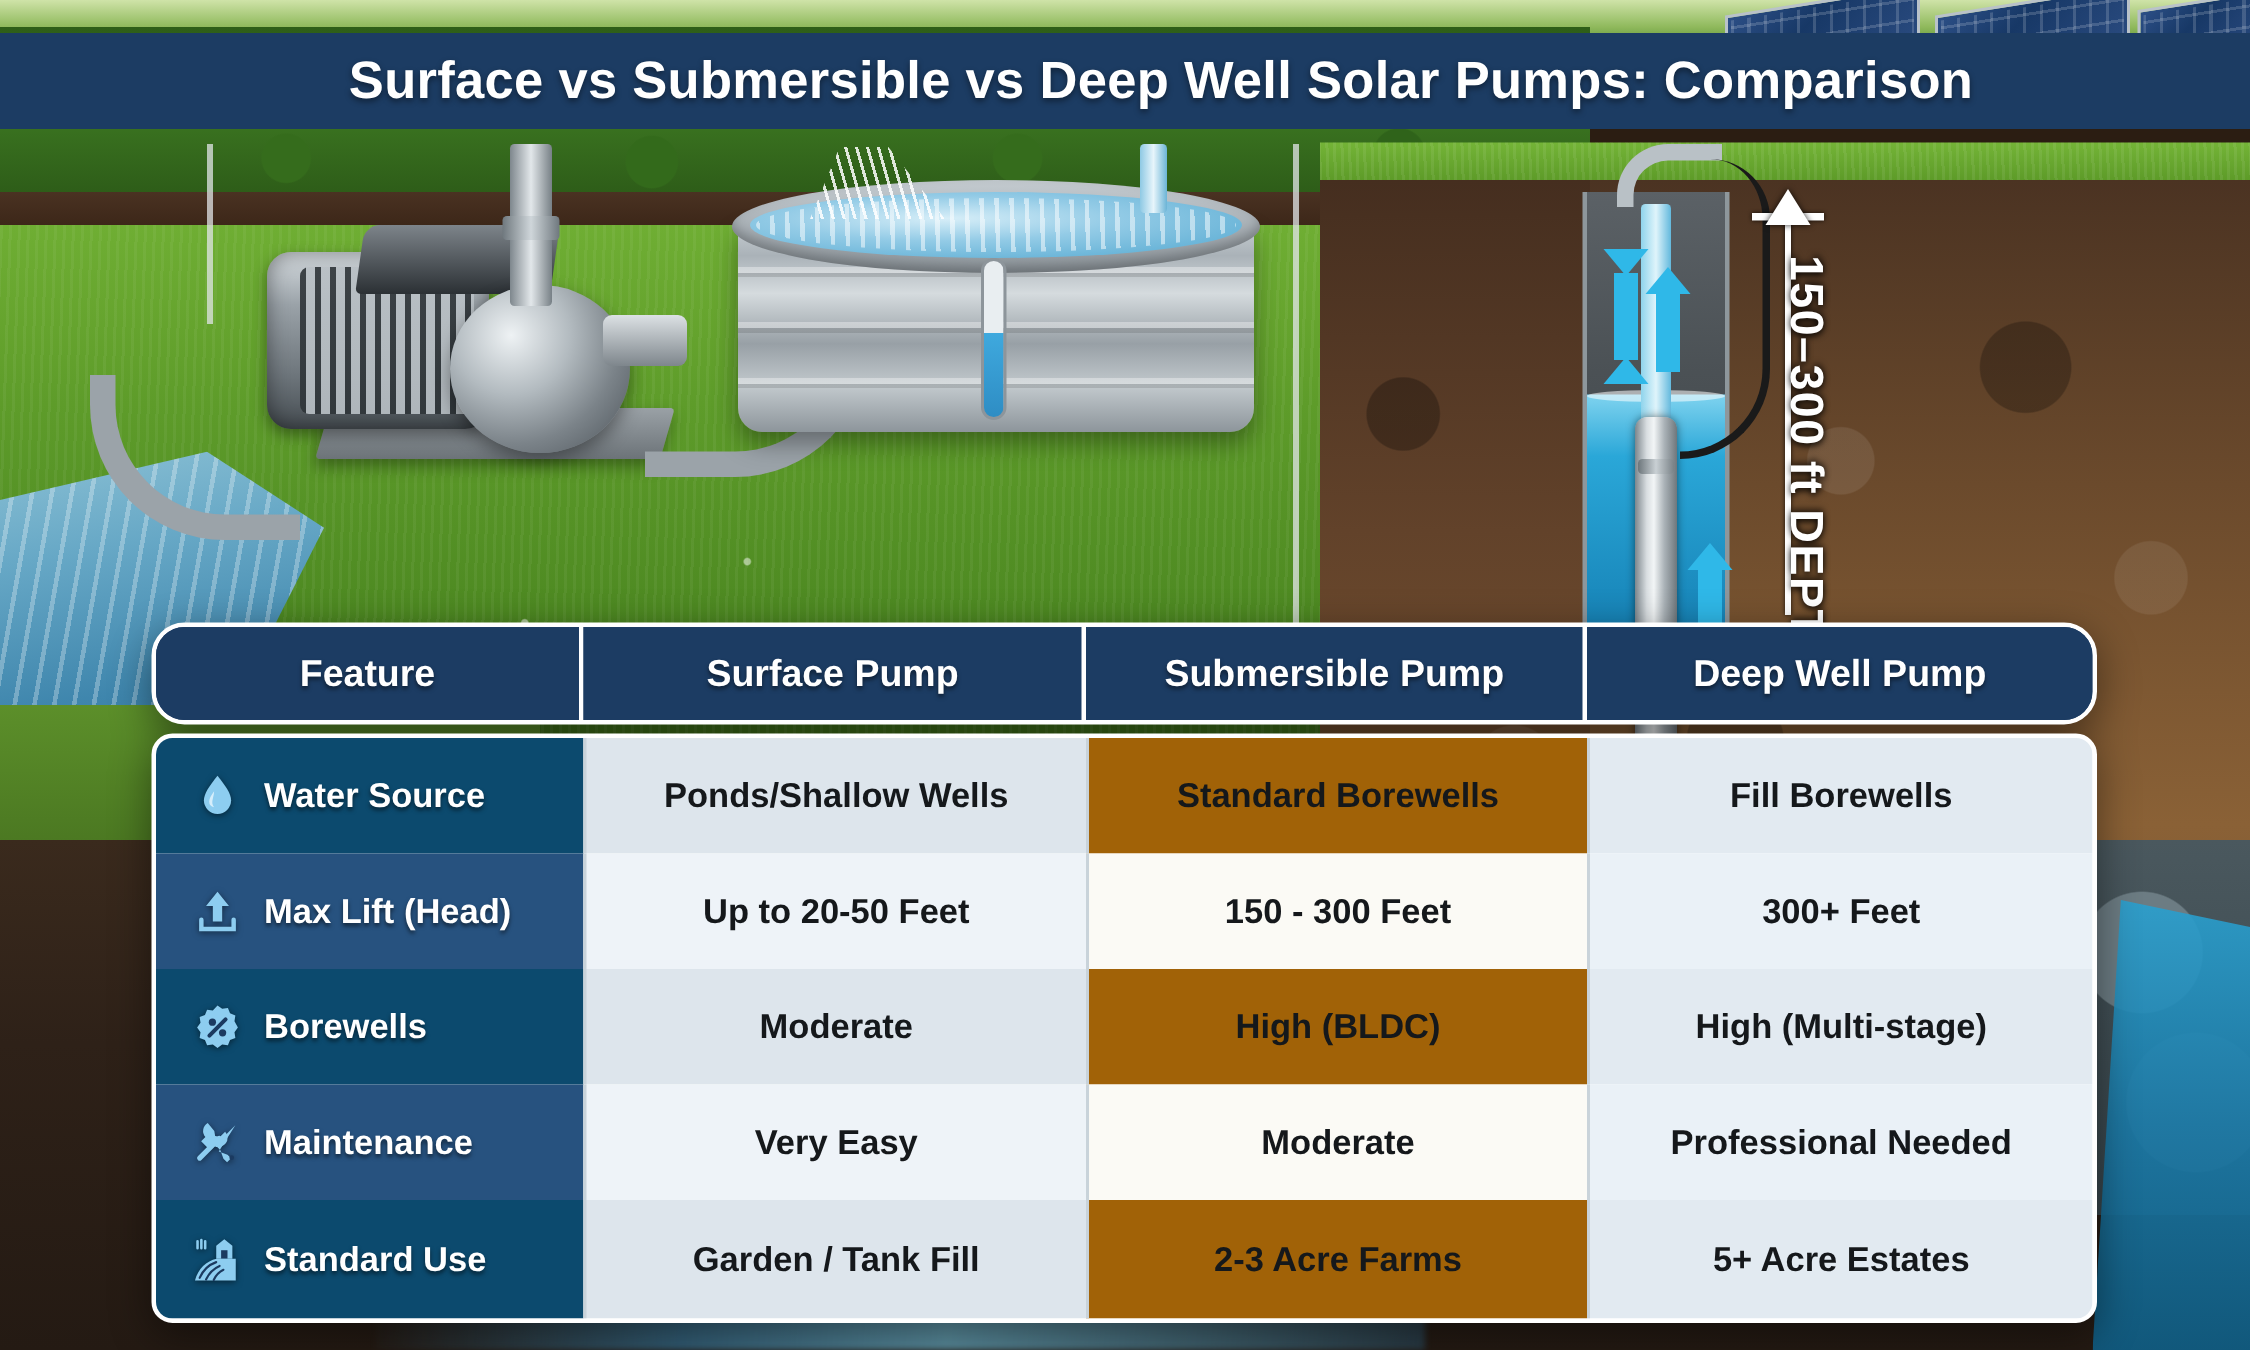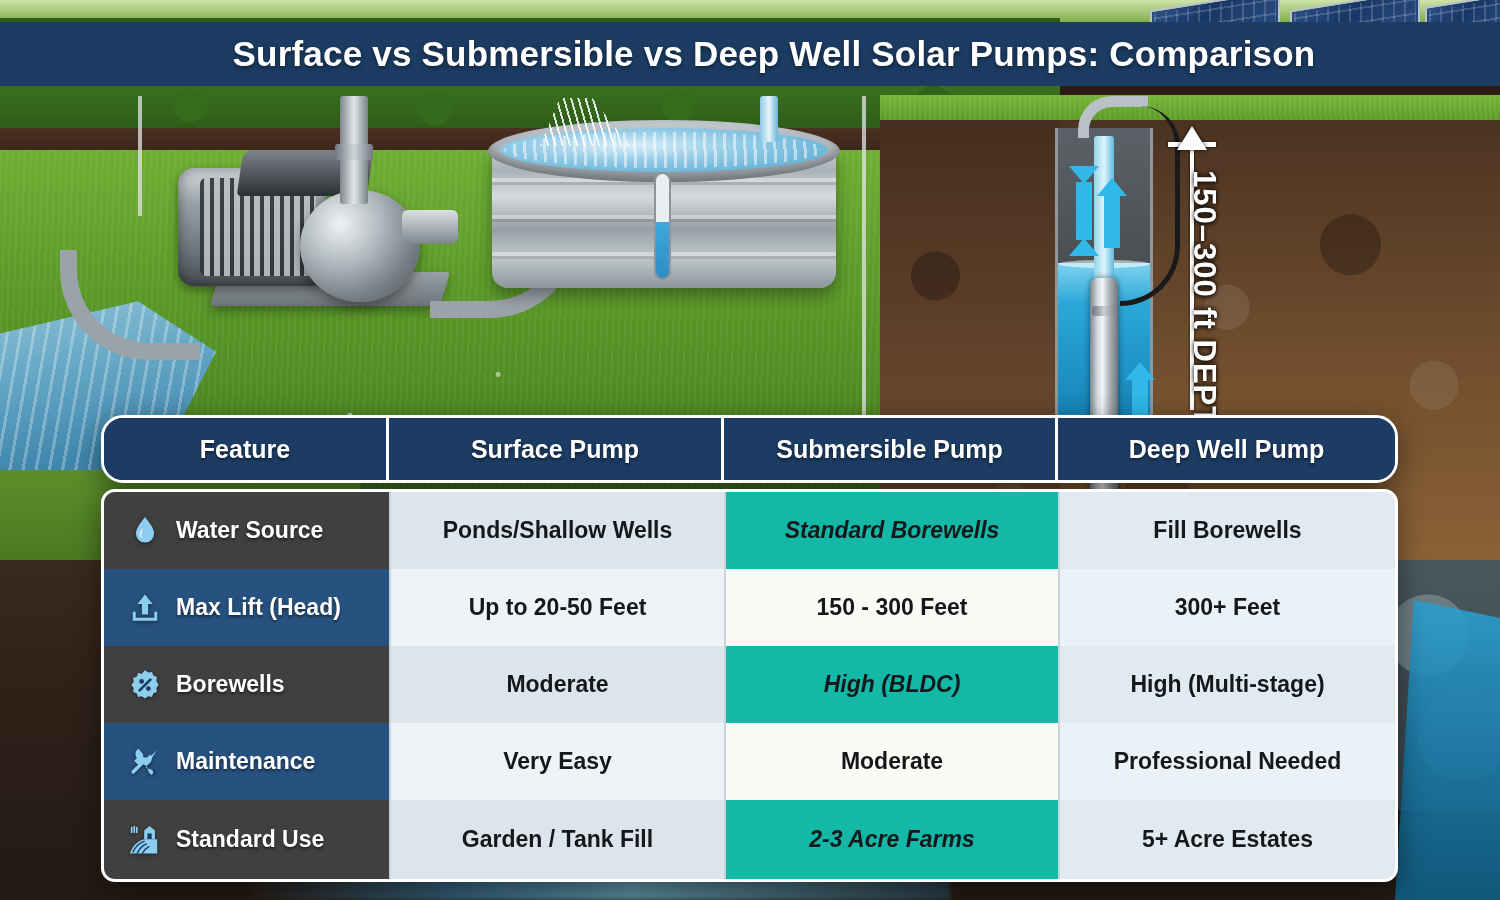--- a/index.html
+++ b/index.html
@@ -366,31 +366,31 @@
   .tr { display:flex; height:77px; }
   .tr:last-child { height:79px; }
 
   .cell-feature {
     display:flex; align-items:center; gap:14px;
     padding-left:24px;
     color:#ffffff; font-size:23px; font-weight:bold;
     text-shadow:0 2px 3px rgba(0,0,0,.55);
     border-bottom:2px solid #2d5party;
   }
-  .fshadeA { background:#404040; }
+  .fshadeA { background:#0c4a6e; }
   .fshadeB { background:#27527f; }
   .cell-val {
     display:flex; align-items:center; justify-content:center;
     font-size:23px; font-weight:bold; color:#15181b;
     border-left:2px solid #c9d3da;
     text-align:center; line-height:1.15; padding:0 8px;
   }
   .vA { background:#dde5ec; }
   .vB { background:#eef3f8; }
-  .vC { background:#14b8a6;font-style:italic; }
+  .vC { background:#a16207; }
   .vD { background:#fbfaf5; }
   .vE { background:#e2eaf1; }
   .vF { background:#eaf1f7; }
 
   .ficon { width:34px; height:34px; flex:0 0 34px; display:block; }
   .ficon svg { width:34px; height:34px; display:block; filter:drop-shadow(0 1px 2px rgba(0,0,0,.5)); }
 </style>
 </head>
 <body>
 

